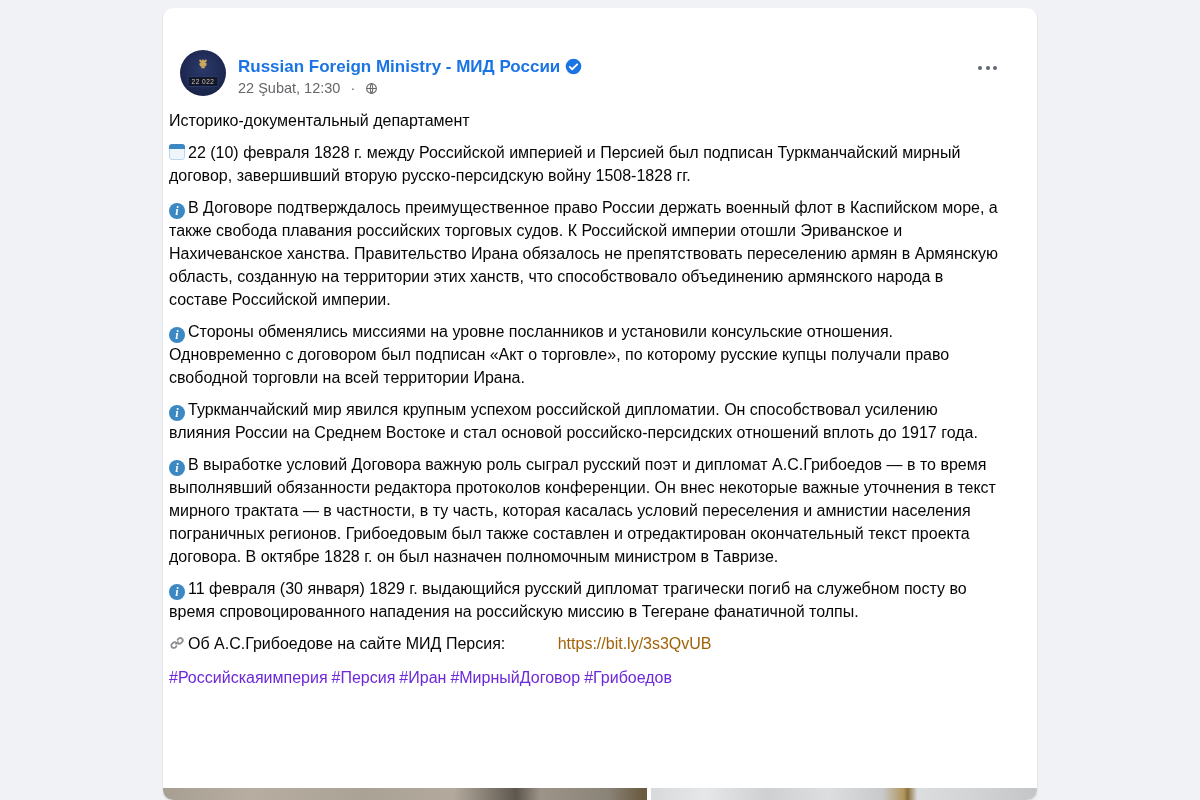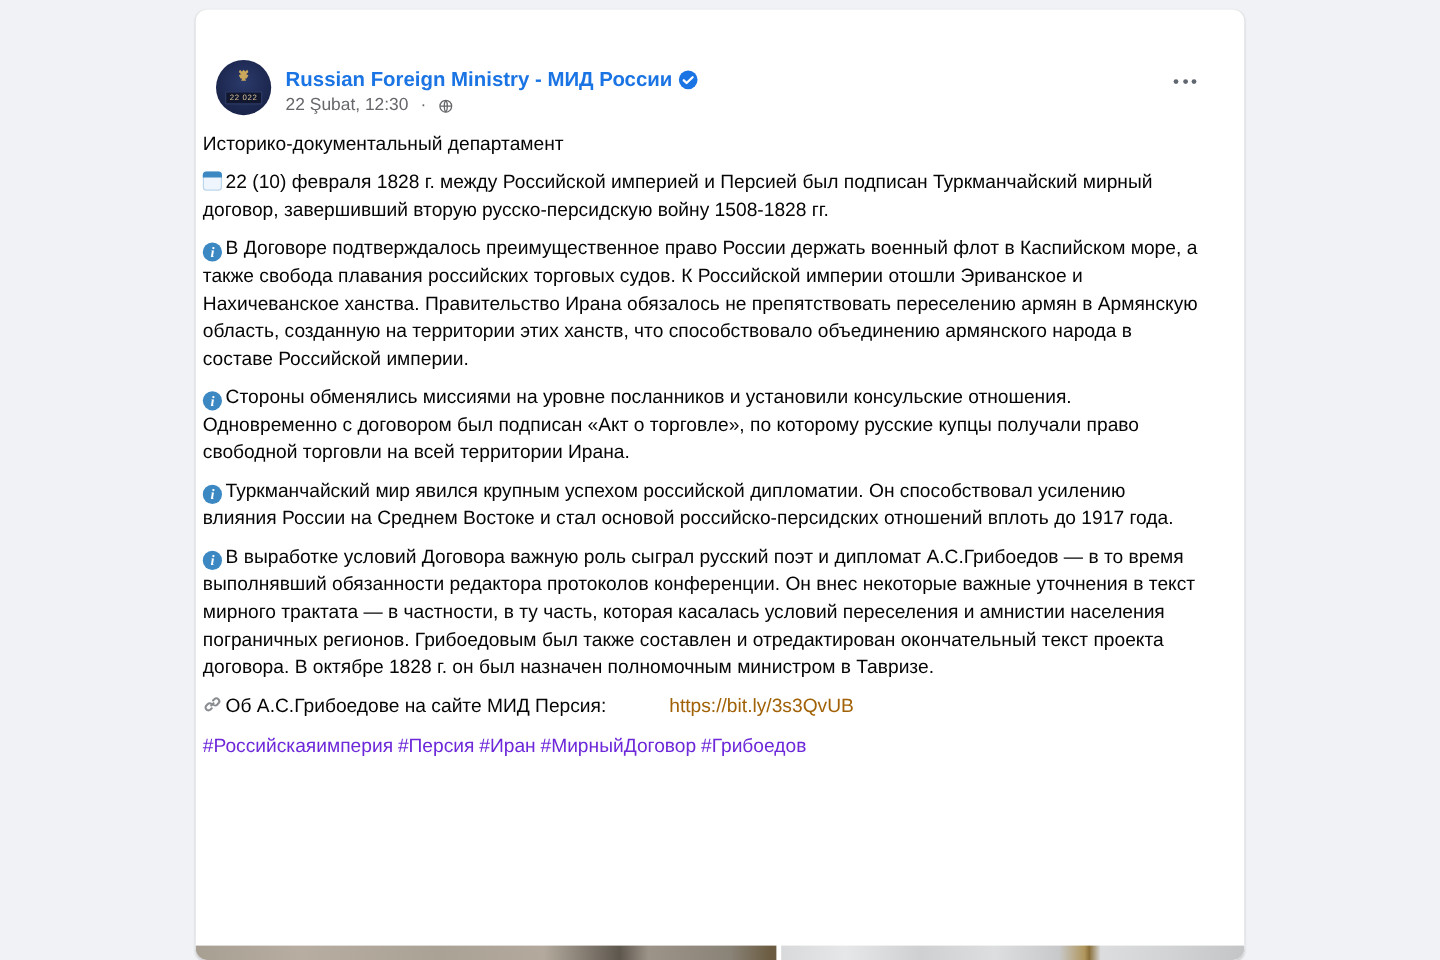--- a/index.html
+++ b/index.html
@@ -127,20 +127,21 @@
     <p><span class="inline-ic cal-ic"></span><span>22 (10) февраля 1828 г. между Российской империей и Персией был подписан Туркманчайский мирный договор, завершивший вторую русско-персидскую войну 1508-1828 гг.</span></p>
 
     <p><span class="inline-ic info-ic">i</span><span>В Договоре подтверждалось преимущественное право России держать военный флот в Каспийском море, а также свобода плавания российских торговых судов. К Российской империи отошли Эриванское и Нахичеванское ханства. Правительство Ирана обязалось не препятствовать переселению армян в Армянскую область, созданную на территории этих ханств, что способствовало объединению армянского народа в составе Российской империи.</span></p>
 
     <p><span class="inline-ic info-ic">i</span><span>Стороны обменялись миссиями на уровне посланников и установили консульские отношения. Одновременно с договором был подписан «Акт о торговле», по которому русские купцы получали право свободной торговли на всей территории Ирана.</span></p>
 
     <p><span class="inline-ic info-ic">i</span><span>Туркманчайский мир явился крупным успехом российской дипломатии. Он способствовал усилению влияния России на Среднем Востоке и стал основой российско-персидских отношений вплоть до 1917 года.</span></p>
 
     <p><span class="inline-ic info-ic">i</span><span>В выработке условий Договора важную роль сыграл русский поэт и дипломат А.С.Грибоедов — в то время выполнявший обязанности редактора протоколов конференции. Он внес некоторые важные уточнения в текст мирного трактата — в частности, в ту часть, которая касалась условий переселения и амнистии населения пограничных регионов. Грибоедовым был также составлен и отредактирован окончательный текст проекта договора. В октябре 1828 г. он был назначен полномочным министром в Тавризе.</span></p>
 
+    <p><span class="inline-ic info-ic">i</span><span>11 февраля (30 января) 1829 г. выдающийся русский дипломат трагически погиб на служебном посту во время спровоцированного нападения на российскую миссию в Тегеране фанатичной толпы.</span></p>
 
     <p>
       <span class="inline-ic">
         <svg width="16" height="16" viewBox="0 0 24 24" fill="none" stroke="#8a8d91" stroke-width="2.6" stroke-linecap="round">
             <path d="M10.5 13.5l3-3"></path>
             <path d="M12.8 7.2l1.6-1.6a3.6 3.6 0 0 1 5.1 5.1l-1.6 1.6a3.6 3.6 0 0 1-5.1 0"></path>
             <path d="M11.2 16.8l-1.6 1.6a3.6 3.6 0 0 1-5.1-5.1l1.6-1.6a3.6 3.6 0 0 1 5.1 0"></path>
           </svg>
       </span><span>Об А.С.Грибоедове на сайте МИД Персия:</span>
       <a class="link-text">https://bit.ly/3s3QvUB</a>

